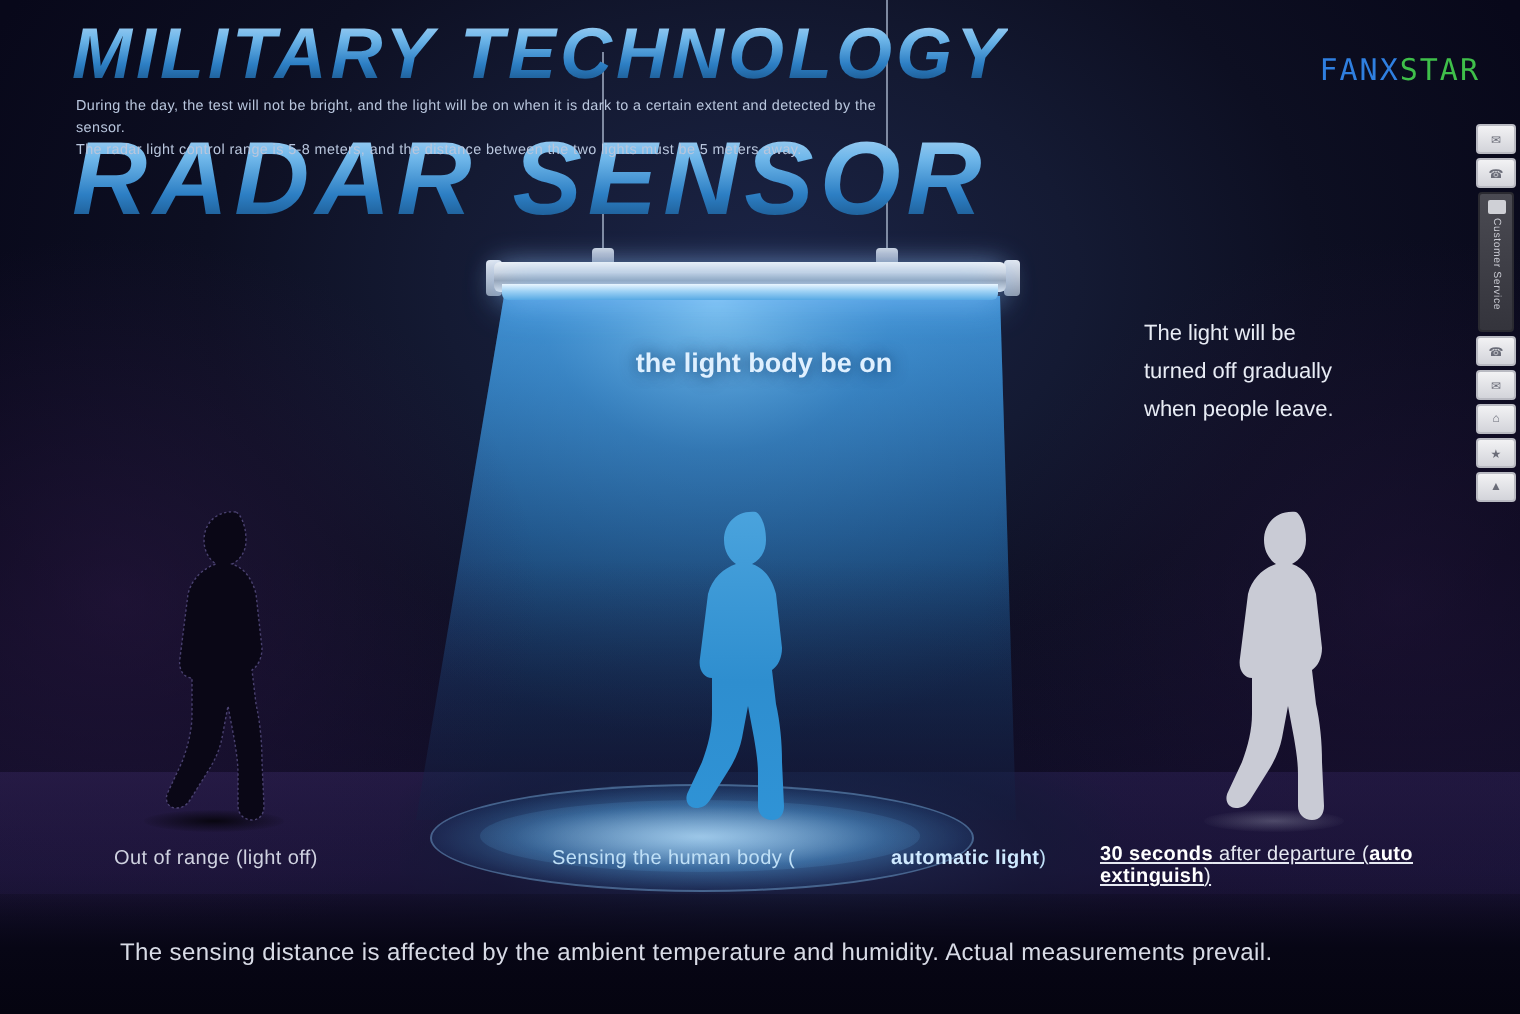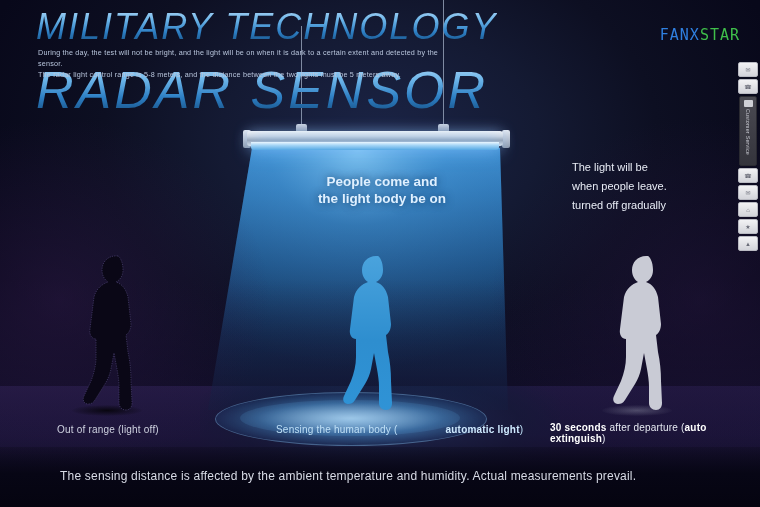--- a/index.html
+++ b/index.html
@@ -42,21 +42,21 @@
     background:radial-gradient(ellipse 200px 70px at 180px 40px, #2c4f7e 0%, #1d3358 40%, #15203f 70%, rgba(18,16,44,0) 100%);
   }
   #bottombar{
     position:absolute;left:0;right:0;bottom:0;height:60px;
     background:linear-gradient(180deg, rgba(8,7,20,.25) 0%, #070615 45%, #050410 100%);
   }
 
   
   #title1, #title2{
     position:absolute;left:36px;
-    font-weight:normal;
+    font-weight:bold;
     letter-spacing:2px;
     font-style:italic;
     background:linear-gradient(180deg,#bcdcf7 0%, #6fb7ea 32%, #2d7fc4 62%, #10406e 100%);
     -webkit-background-clip:text;background-clip:text;color:transparent;
     -webkit-text-fill-color:transparent;
     white-space:nowrap;
     text-transform:uppercase;
   }
   #title1{top:6px;font-size:36px;}
   #title2{top:60px;font-size:52px;letter-spacing:3px;}
@@ -138,21 +138,21 @@
   }
 
   .shadow{position:absolute;border-radius:50%;}
   #shadow-left{left:72px;top:405px;width:70px;height:11px;background:radial-gradient(ellipse at center, rgba(0,0,0,.75) 0%, rgba(0,0,0,0) 75%);}
   #shadow-right{left:602px;top:405px;width:70px;height:11px;background:radial-gradient(ellipse at center, rgba(180,185,200,.32) 0%, rgba(180,185,200,0) 75%);}
 
   
   .cap{position:absolute;font-size:10px;letter-spacing:.2px;}
   #cap-left{left:57px;top:424px;color:#cfd2e0;}
   #cap-mid{left:276px;top:424px;color:#bfe0f7;}
-  #cap-right{left:550px;top:422px;color:#e6e9f2;}
+  #cap-right{left:550px;top:422px;color:#e6e9f2;text-decoration:underline;}
   .cap b{font-weight:bold;color:#fff;}
   #cap-mid b{color:#cfeaff;padding-left:48px;}
 
   #footnote{
     position:absolute;left:60px;top:469px;
     font-size:12px;color:#d8dbe6;letter-spacing:.2px;
   }
 
   
   #widget{
@@ -224,27 +224,26 @@
 
   <div id="title1">MILITARY TECHNOLOGY</div>
   <div id="title2">RADAR SENSOR</div>
   <div id="subtitle">
     <div>During the day, the test will not be bright, and the light will be on when it is dark to a certain extent and detected by the sensor.</div>
     <div>The radar light control range is 5-8 meters, and the distance between the two lights must be 5 meters away.</div>
   </div>
   <div id="logo"><span class="f1">FANX</span><span class="f2">STAR</span></div>
 
   <div id="center-caption">
-    <div>People come and</div>
     <div>the light body be on</div>
   </div>
   <div id="right-caption">
     <div>The light will be</div>
+    <div>turned off gradually</div>
     <div>when people leave.</div>
-    <div>turned off gradually</div>
   </div>
 
   <div id="glow-ellipse"></div>
   <div id="glow-ellipse-inner"></div>
   <div class="shadow" id="shadow-left"></div>
   <div class="shadow" id="shadow-right"></div>
 
   <svg class="figure" id="fig-left" width="74" height="160" viewBox="0 0 74 160">
     <path fill="#0a0716" stroke="#4a4270" stroke-width="0.7" stroke-dasharray="1.2 1.2" d="M40 3 C30 2 24 9 24 17 C24 23 27 27 30 29 C24 31 18 36 16 44 L12 76 C11 82 14 86 18 86
          L18 104 C18 112 16 120 13 128 L6 143 C4 147 6 151 10 151 C13 151 15 150 17 147

